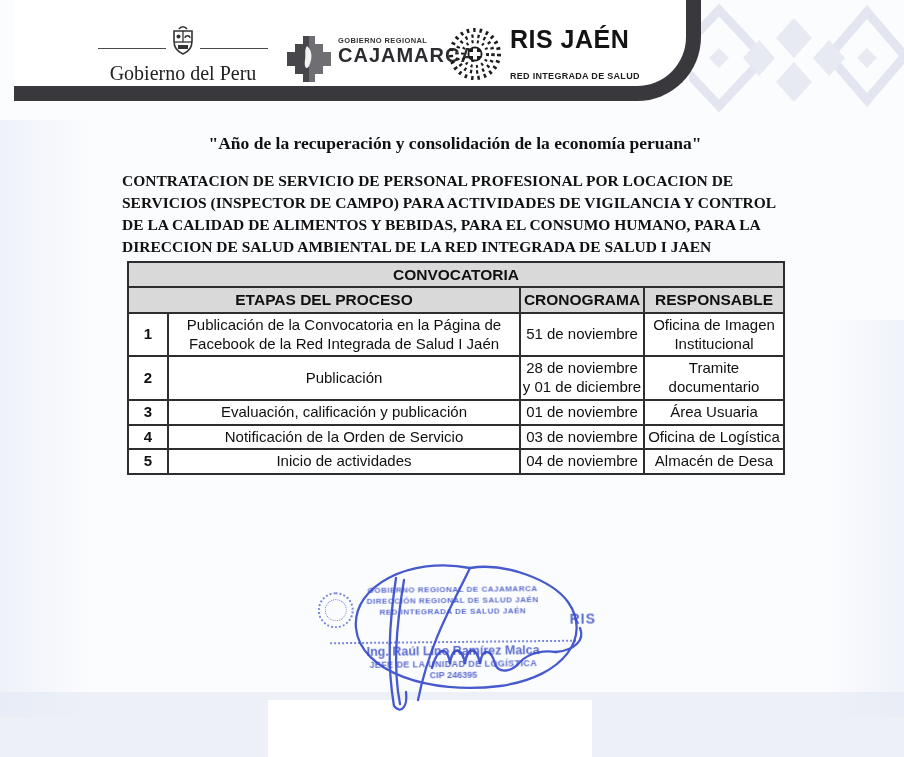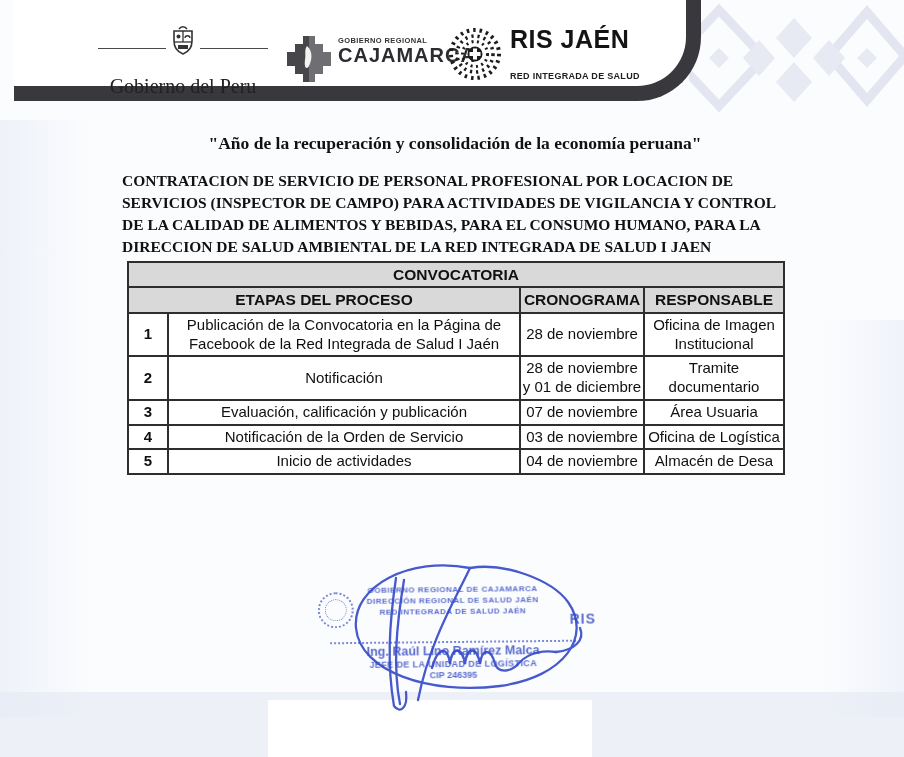--- a/index.html
+++ b/index.html
@@ -24,21 +24,21 @@
   .diamond-pattern{position:absolute;top:0;right:0;width:215px;height:120px;}
   .letterhead-frame{
     position:absolute;top:-62px;left:14px;width:672px;height:148px;background:#fff;
     border-right:15px solid var(--letterhead-bar);
     border-bottom:15px solid var(--letterhead-bar);
     border-bottom-right-radius:64px;
   }
   .logo-peru{position:absolute;left:98px;top:24px;width:170px;text-align:center;}
   .logo-peru .emblem-row{display:flex;align-items:center;justify-content:center;gap:4px;height:34px;}
   .logo-peru .rule{flex:1;border-top:1.6px solid #4a4a4a;margin-top:14px;}
-  .logo-peru .label{font-family:"Liberation Serif",serif;font-size:20px;color:#222;margin-top:17px;}
+  .logo-peru .label{font-family:"Liberation Serif",serif;font-size:20px;color:#222;margin-top:4px;}
   .logo-cajamarca{position:absolute;left:287px;top:36px;display:flex;gap:7px;}
   .logo-cajamarca .txt .small{font-size:7.5px;font-weight:bold;letter-spacing:.4px;color:#333;}
   .logo-cajamarca .txt .big{font-size:20px;font-weight:bold;letter-spacing:1px;color:#2c2c30;line-height:1;}
   .logo-ris{position:absolute;left:448px;top:27px;display:flex;align-items:center;gap:8px;}
   .logo-ris .txt .big{font-size:25px;font-weight:800;letter-spacing:.5px;color:#141414;line-height:1;}
   .logo-ris .txt .small{font-size:9px;font-weight:bold;letter-spacing:.3px;color:#1d1d1d;margin-top:19px;}
   
   .slogan{
     position:absolute;top:133px;left:92px;width:726px;text-align:center;
     font-family:"Liberation Serif",serif;font-weight:bold;font-size:17.5px;color:#111;
@@ -163,33 +163,33 @@
       <tr>
         <th colspan="2">ETAPAS DEL PROCESO</th>
         <th>CRONOGRAMA</th>
         <th>RESPONSABLE</th>
       </tr>
     </thead>
     <tbody>
         <tr>
           <td class="col-num">1</td>
           <td class="col-etapa">Publicación de la Convocatoria en la Página de Facebook de la Red Integrada de Salud I Jaén</td>
-          <td class="col-crono">28 de noviembre</td>
+          <td class="col-crono">51 de noviembre</td>
           <td class="col-resp">Oficina de Imagen Institucional</td>
         </tr>
         <tr>
           <td class="col-num">2</td>
-          <td class="col-etapa">Notificación</td>
+          <td class="col-etapa">Publicación</td>
           <td class="col-crono">28 de noviembre y 01 de diciembre</td>
           <td class="col-resp">Tramite documentario</td>
         </tr>
         <tr>
           <td class="col-num">3</td>
           <td class="col-etapa">Evaluación, calificación y publicación</td>
-          <td class="col-crono">07 de noviembre</td>
+          <td class="col-crono">01 de noviembre</td>
           <td class="col-resp">Área Usuaria</td>
         </tr>
         <tr>
           <td class="col-num">4</td>
           <td class="col-etapa">Notificación de la Orden de Servicio</td>
           <td class="col-crono">03 de noviembre</td>
           <td class="col-resp">Oficina de Logística</td>
         </tr>
         <tr>
           <td class="col-num">5</td>

